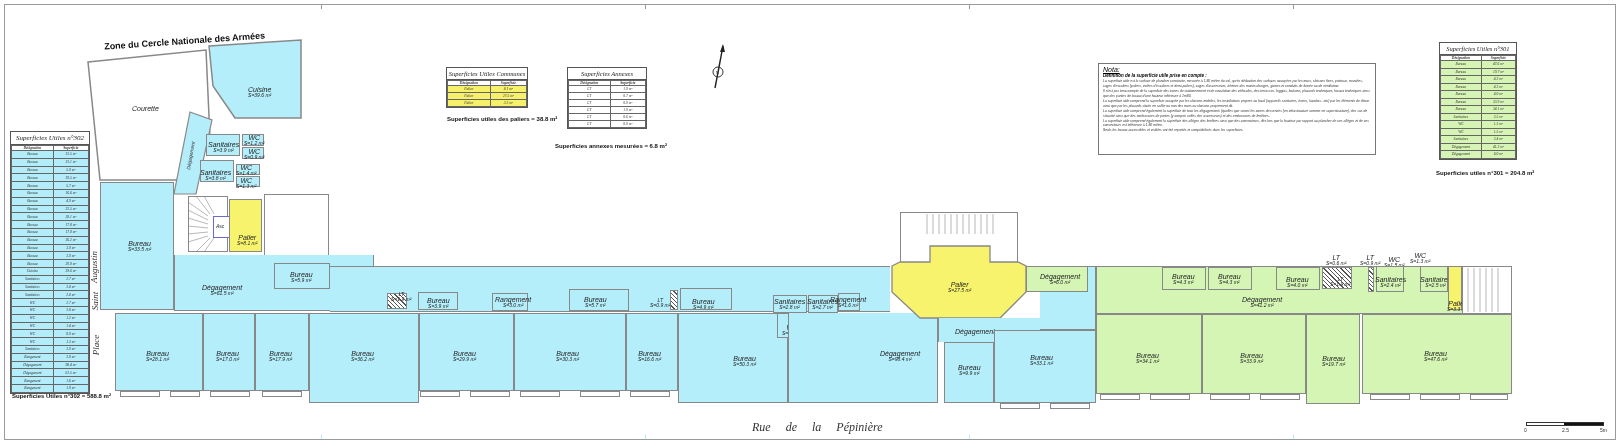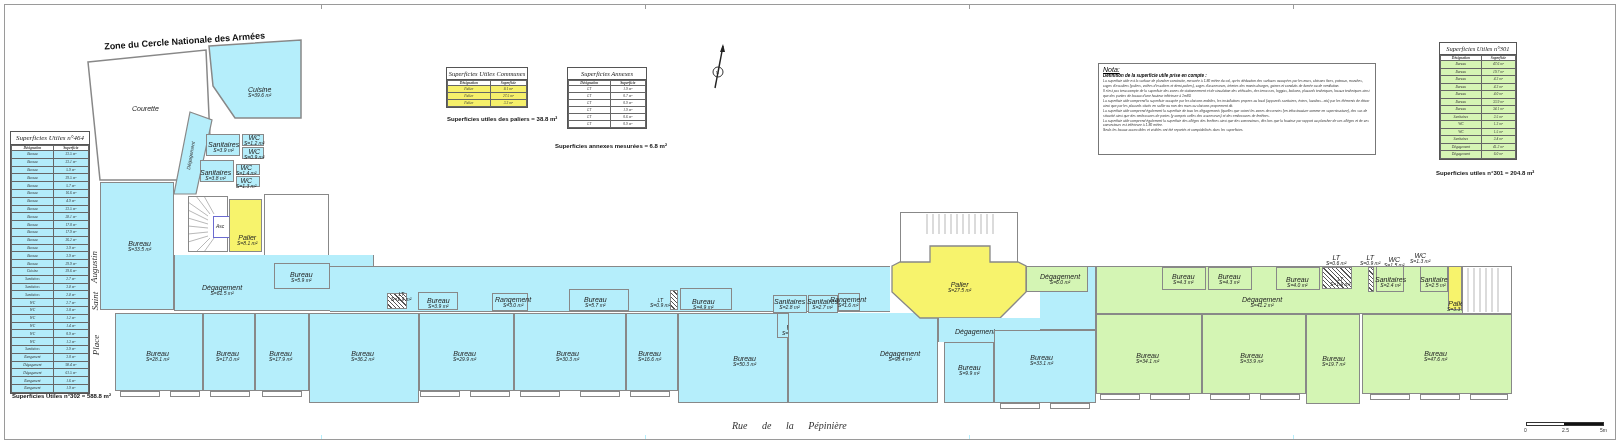--- a/index.html
+++ b/index.html
@@ -47,21 +47,21 @@
   <div class="tick" style="left:1288px"></div>
   <div class="tick b" style="left:316px"></div>
   <div class="tick b" style="left:640px"></div>
   <div class="tick b" style="left:964px"></div>
   <div class="tick b" style="left:1288px"></div>
 </div>
 
 <div class="zone" style="left:104px;top:36px;">Zone du Cercle Nationale des Armées</div>
 
 <div class="tbl blue" style="left:10px;top:131px;width:80px;">
-  <div class="ttl" style="font-size:7px;padding:2px 0;">Superficies Utiles n°464</div>
+  <div class="ttl" style="font-size:7px;padding:2px 0;">Superficies Utiles n°302</div>
   <table style="font-size:3.6px;">
     <thead>
         <tr>
       <th>Désignation</th>
       <th>Superficie</th>
     </tr>
       </thead>
     <tbody id="t302-body">
         <tr>
           <td style="height: 7.8px;">Bureau</td>
@@ -703,21 +703,21 @@
 <div class="win" style="left:1000px;top:403px;width:40px;"></div>
 <div class="win" style="left:1050px;top:403px;width:40px;"></div>
 <div class="win" style="left:1100px;top:394px;width:40px;"></div>
 <div class="win" style="left:1150px;top:394px;width:40px;"></div>
 <div class="win" style="left:1210px;top:394px;width:40px;"></div>
 <div class="win" style="left:1260px;top:394px;width:40px;"></div>
 <div class="win" style="left:1370px;top:394px;width:40px;"></div>
 <div class="win" style="left:1420px;top:394px;width:40px;"></div>
 <div class="win" style="left:1470px;top:394px;width:38px;"></div>
 
-<div class="street" style="left:732px;top:420px;font-size:10px;word-spacing:12px;">Rue de la Pépinière</div>
+<div class="street" style="left:752px;top:420px;font-size:12px;word-spacing:12px;">Rue de la Pépinière</div>
 <div class="street" style="left:86px;top:340px;font-size:9px;transform:rotate(-90deg);">Place</div>
 <div class="street" style="left:86px;top:296px;font-size:9px;transform:rotate(-90deg);">Saint</div>
 <div class="street" style="left:78px;top:262px;font-size:9px;transform:rotate(-90deg);">Augustin</div>
 
 <div style="position:absolute;left:1526px;top:422px;width:78px;height:4px;border:1px solid #333;">
   <div style="position:absolute;right:0;top:0;width:39px;height:100%;background:#111;"></div>
 </div>
 <div style="position:absolute;left:1524px;top:427px;font-size:5px;color:#333;">0</div>
 <div style="position:absolute;left:1562px;top:427px;font-size:5px;color:#333;">2.5</div>
 <div style="position:absolute;left:1600px;top:427px;font-size:5px;color:#333;">5m</div>

